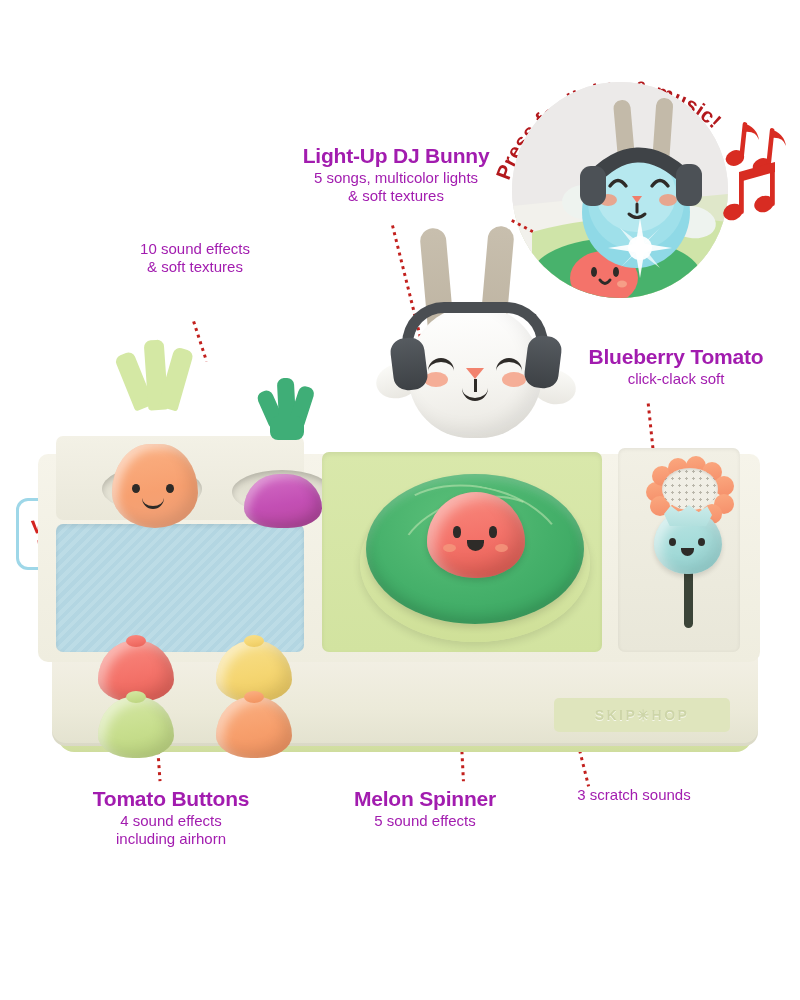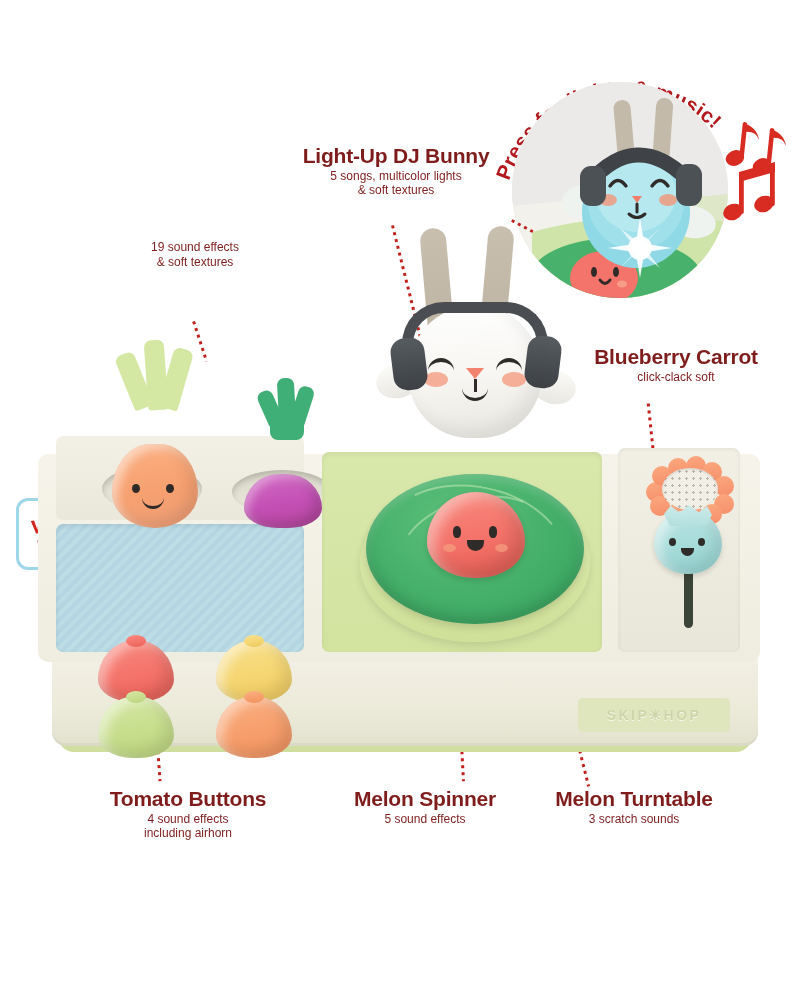--- a/index.html
+++ b/index.html
@@ -5,23 +5,23 @@
   * { margin:0; padding:0; box-sizing:border-box; }
   html,body { width:800px; height:1000px; background:#ffffff; }
   body {
     font-family:"Liberation Sans", sans-serif;
     position:relative; overflow:hidden;
     -webkit-font-smoothing:antialiased;
   }
   .stage { position:absolute; inset:0; }
 
   
-  .callout { position:absolute; text-align:center; color:#7f1d1d; line-height:1.22; }
+  .callout { position:absolute; text-align:center; color:#a21caf; line-height:1.22; }
   .callout .c-title { font-size:21px; font-weight:700; letter-spacing:-.2px; white-space:nowrap; }
-  .callout .c-sub   { font-size:12px; font-weight:400; }
+  .callout .c-sub   { font-size:15px; font-weight:400; }
   .callout.small .c-sub { font-size:17px; }
 
   
   .leader { position:absolute; transform-origin:0 50%; height:3px;
             background-image:radial-gradient(circle, #c2201d 1.5px, rgba(0,0,0,0) 1.6px);
             background-size:7px 3px; background-repeat:repeat-x; }
 
   
   .bubble { position:absolute; background:#fff; border:3px solid #9ed7e8;
             border-radius:12px; color:#d3231f; font-weight:700;
@@ -62,21 +62,21 @@
   .base-front { position:absolute; left:18px; top:232px; width:706px; height:96px;
       background:linear-gradient(180deg,#f3f0e6 0%,#ecead9 62%,#e3e2cf 100%);
       border-radius:6px 6px 14px 14px;
       box-shadow:inset 0 -3px 0 rgba(0,0,0,.04); }
   .base-bottomedge { position:absolute; left:24px; top:312px; width:694px; height:22px;
       background:linear-gradient(180deg,#d8e4ae 0%,#cfdd9d 100%);
       border-radius:0 0 16px 16px; }
   .base-top { position:absolute; left:4px; top:36px; width:722px; height:208px;
       background:linear-gradient(180deg,#f6f4ea 0%,#efeddf 100%);
       border-radius:10px; }
-  .logo-plate { position:absolute; right:34px; top:280px; width:152px; height:34px;
+  .logo-plate { position:absolute; right:34px; top:280px; width:176px; height:34px;
       background:#dfe5bd; border-radius:5px;
       display:flex; align-items:center; justify-content:center; }
   .logo-plate span { font-size:14px; font-weight:700; letter-spacing:2.5px;
       color:#cdd5a8; text-shadow:0 1px 0 rgba(255,255,255,.7); }
 
   .panel { position:absolute; border-radius:7px; }
   #panel-blue  { left:22px;  top:106px; width:248px; height:128px;
       background:repeating-linear-gradient(135deg,#bcdce6 0px,#bcdce6 4px,#b3d6e2 4px,#b3d6e2 8px);
       box-shadow:inset 0 2px 5px rgba(0,0,0,.09); }
   #panel-green { left:288px; top:34px;  width:280px; height:200px;
@@ -251,49 +251,48 @@
         <ellipse cx="17" cy="102" rx="10" ry="8" transform="rotate(-22 17 102)"></ellipse>
         <rect x="23" y="62" width="4.8" height="42" rx="2"></rect>
         <ellipse cx="48" cy="94" rx="10" ry="8" transform="rotate(-22 48 94)"></ellipse>
         <rect x="54" y="54" width="4.8" height="42" rx="2"></rect>
         <path d="M23 62 L59 52 L59 62 L23 72 Z"></path>
       </g>
     </svg>
   </div>
 
   <div class="callout" id="callout-carrot" style="left:60px; top:240px; width:270px;">
-    <div class="c-sub">19 sound effects</div>
+    <div class="c-sub">10 sound effects</div>
     <div class="c-sub">&amp; soft textures</div>
   </div>
 
   <div class="callout" id="callout-bunny" style="left:252px; top:143px; width:288px;">
     <div class="c-title">Light-Up DJ Bunny</div>
     <div class="c-sub">5 songs, multicolor lights</div>
     <div class="c-sub">&amp; soft textures</div>
   </div>
 
 
   <div class="callout" id="callout-blueberry" style="left:556px; top:344px; width:240px;">
-    <div class="c-title">Blueberry Carrot</div>
+    <div class="c-title">Blueberry Tomato</div>
     <div class="c-sub">click-clack soft</div>
   </div>
 
-  <div class="callout" id="callout-tomato" style="left:53px; top:786px; width:270px;">
+  <div class="callout" id="callout-tomato" style="left:36px; top:786px; width:270px;">
     <div class="c-title">Tomato Buttons</div>
     <div class="c-sub">4 sound effects</div>
     <div class="c-sub">including airhorn</div>
   </div>
 
   <div class="callout" id="callout-spinner" style="left:330px; top:786px; width:190px;">
     <div class="c-title">Melon Spinner</div>
     <div class="c-sub">5 sound effects</div>
   </div>
 
   <div class="callout" id="callout-turntable" style="left:534px; top:786px; width:200px;">
-    <div class="c-title">Melon Turntable</div>
     <div class="c-sub">3 scratch sounds</div>
   </div>
 
   <div class="leader" style="left:193px; top:318px; width:44px; transform:rotate(72deg);"></div>
   <div class="leader" style="left:392px; top:222px; width:120px; transform:rotate(76deg);"></div>
   <div class="leader" style="left:510px; top:218px; width:26px; transform:rotate(28deg);"></div>
   <div class="leader" style="left:648px; top:400px; width:60px; transform:rotate(84deg);"></div>
   <div class="leader" style="left:149px; top:622px; width:158px; transform:rotate(86deg);"></div>
   <div class="leader" style="left:453px; top:580px; width:200px; transform:rotate(87deg);"></div>
   <div class="leader" style="left:547px; top:618px; width:172px; transform:rotate(76deg);"></div>

